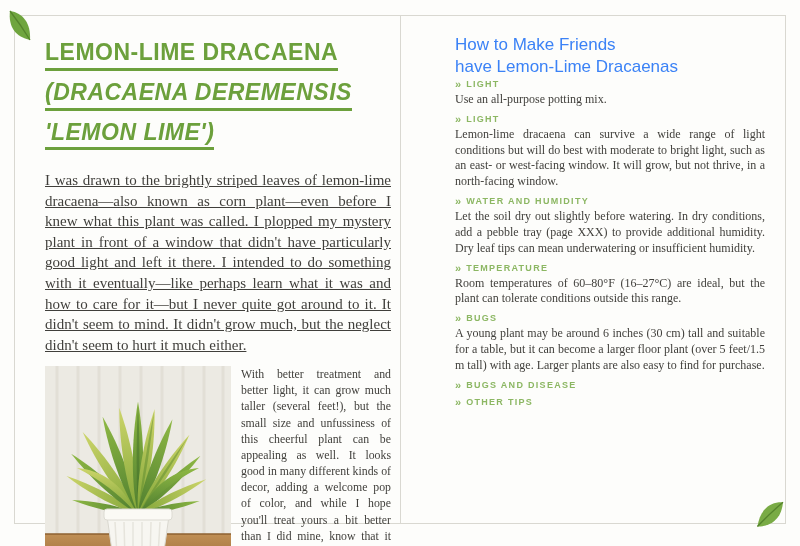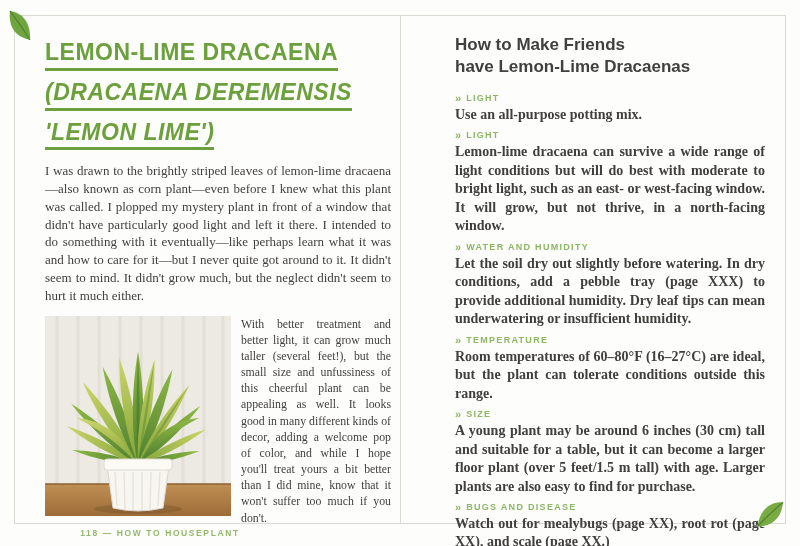--- a/index.html
+++ b/index.html
@@ -9,41 +9,41 @@
   .spread { position:relative; width:800px; height:546px; background:#fdfdfb; overflow:hidden; }
 
   .frame { position:absolute; left:14px; top:15px; width:772px; height:509px;
            border:1px solid #d9d8d1; display:flex; }
 
   .page { position:relative; height:100%; }
   .page.left  { width:386px; border-right:1px solid #d9d8d1; padding:24px 10px 0 30px; }
   .page.right { width:385px; padding:18px 20px 0 54px; }
 
   
-  .title { margin-bottom:12px; }
+  .title { margin-bottom:20px; }
   .title span { display:table; font-family:"Liberation Sans", sans-serif; font-weight:bold;
                 font-size:23px; letter-spacing:0.5px; color:#6ca03c; line-height:1.12;
                 padding-bottom:2px; border-bottom:3px solid #6ca03c; margin-bottom:9px; }
   .title .t2, .title .t3 { font-style:italic;text-align:center; }
 
-  .intro { font-size:13px; line-height:1.37; text-align:justify; color:#403f3b; width:346px; }
+  .intro { font-size:15px; line-height:1.37; text-align:justify; color:#403f3b; width:346px;text-decoration:underline; }
 
   .wrap-block { display:flex; gap:10px; margin-top:11px; width:346px; }
   .photo { flex:none; width:186px; height:200px; background:#eceae3; overflow:hidden; }
   .wrap-text { flex:1; font-size:11.8px; line-height:1.37; text-align:justify; color:#403f3b; }
 
   
   .heading { font-family:"Liberation Sans", sans-serif; font-size:17px; line-height:22px;
-             color:#404040; font-weight:700; margin-bottom:14px; }
+             color:#3b82f6; font-weight:400; }
 
   .section { margin-bottom:5px; }
   .slabel { font-family:"Liberation Sans", sans-serif; font-size:9px; font-weight:bold;
             letter-spacing:1.3px; color:#8cb763; margin-bottom:2px; display:flex; align-items:center; }
   .chev { font-size:11px; margin-right:5px; letter-spacing:0; color:#8cb763; }
-  .stext { font-size:14px; line-height:1.32; text-align:justify; color:#403f3b;font-weight:bold; }
+  .stext { font-size:12px; line-height:1.32; text-align:justify; color:#403f3b; }
 
   
   .footer { position:absolute; top:528px; font-family:"Liberation Sans", sans-serif;
             font-size:8.5px; font-weight:bold; letter-spacing:1.6px; color:#94b96a;
             text-align:center; }
   .footer.fleft  { left:0; width:320px; }
   .footer.fright { right:0; width:320px; }
 
   
   .corner-leaf { position:absolute; z-index:5; }
@@ -181,38 +181,36 @@
         <div class="slabel">
             <span class="chev">»</span>
             <span>TEMPERATURE</span>
           </div>
         <p class="stext">Room temperatures of 60–80°F (16–27°C) are ideal, but the plant can tolerate conditions outside this range.</p>
       </div>
 
       <div class="section">
         <div class="slabel">
             <span class="chev">»</span>
-            <span>SIZE</span>
+            <span>BUGS</span>
           </div>
         <p class="stext">A young plant may be around 6 inches (30 cm) tall and suitable for a table, but it can become a larger floor plant (over 5 feet/1.5 m tall) with age. Larger plants are also easy to find for purchase.</p>
       </div>
 
       <div class="section">
         <div class="slabel">
             <span class="chev">»</span>
             <span>BUGS AND DISEASE</span>
           </div>
-        <p class="stext">Watch out for mealybugs (page XX), root rot (page XX), and scale (page XX.)</p>
       </div>
 
       <div class="section">
         <div class="slabel">
             <span class="chev">»</span>
             <span>OTHER TIPS</span>
           </div>
       </div>
 
     </div>
   </div>
 
-  <div class="footer fleft">118 — HOW TO HOUSEPLANT</div>
 
 </div>
 
 </body></html>

